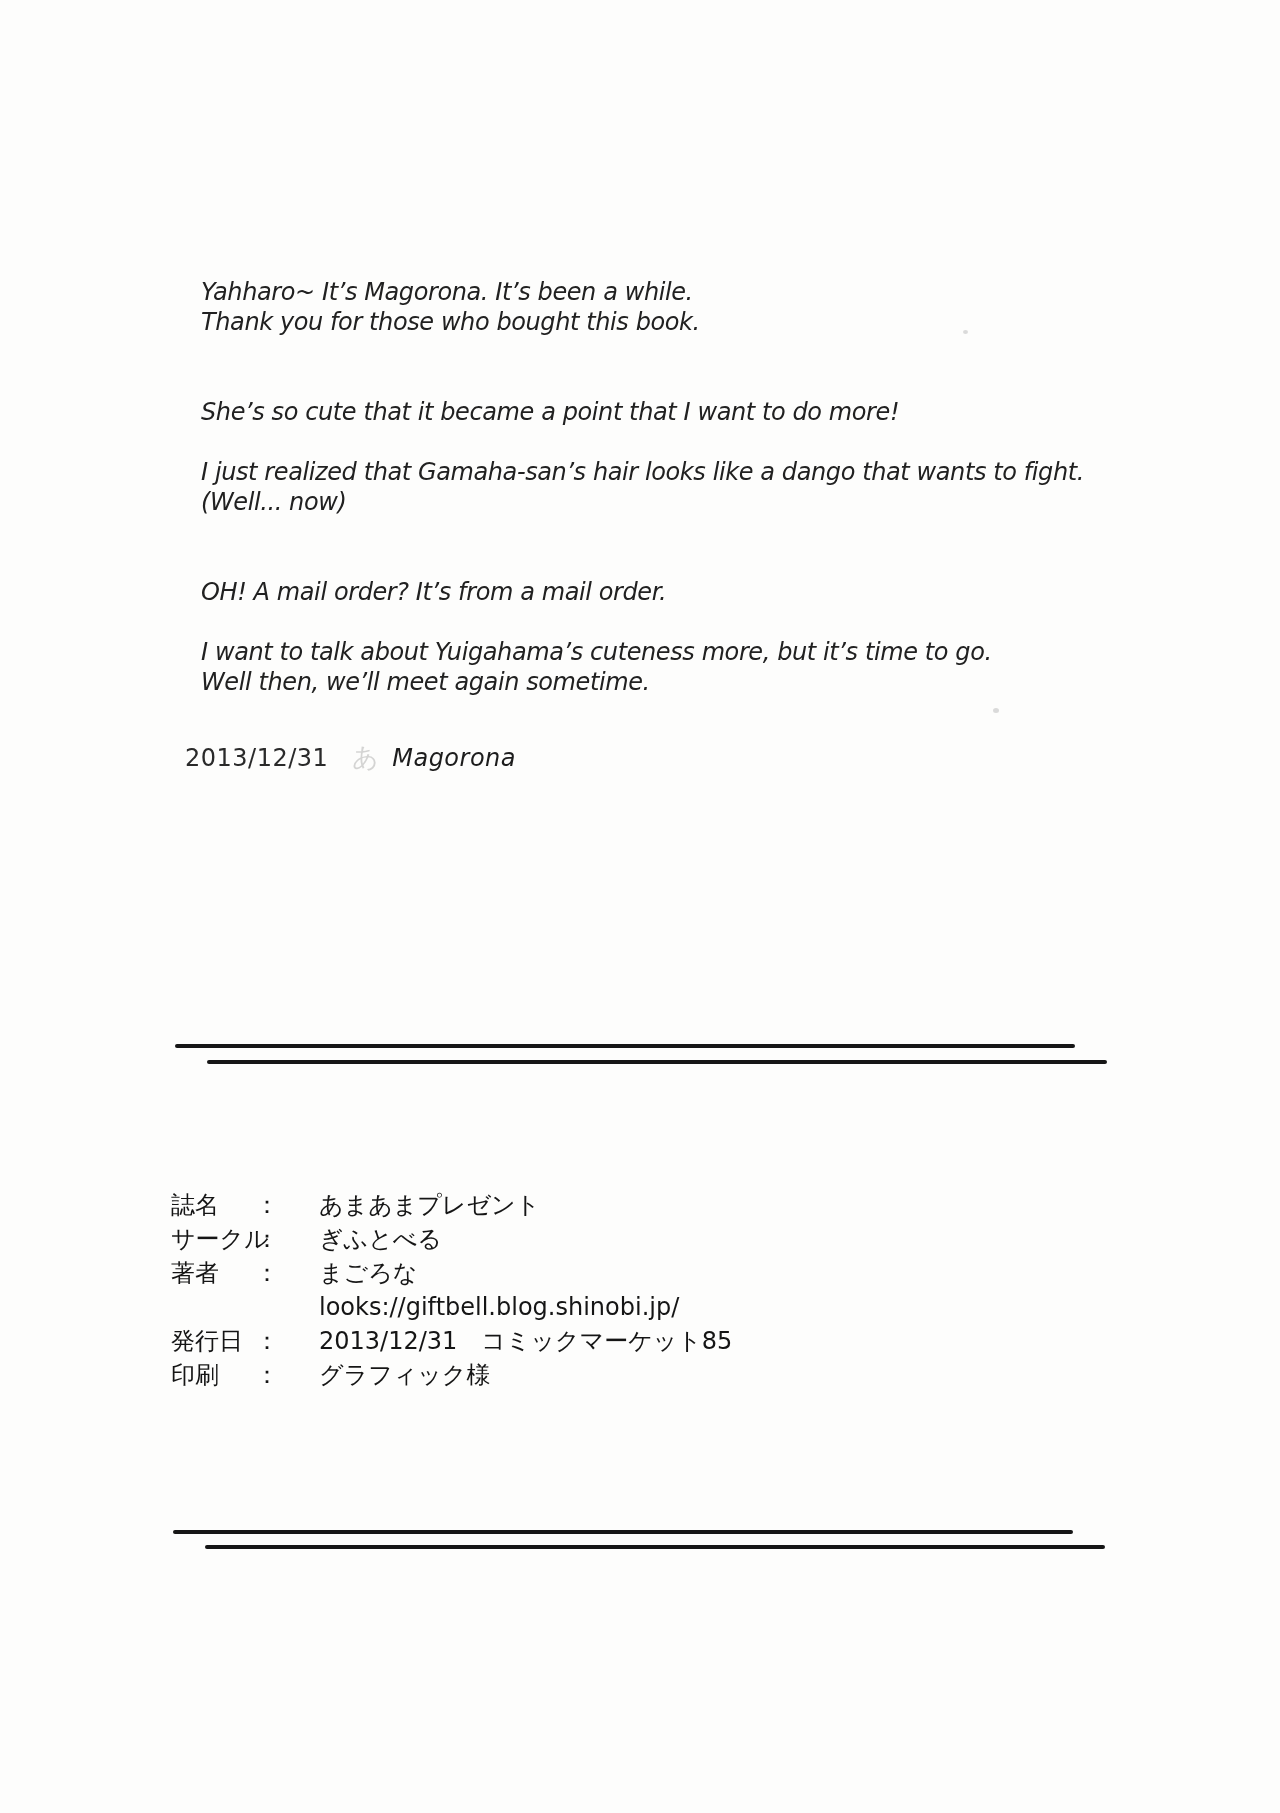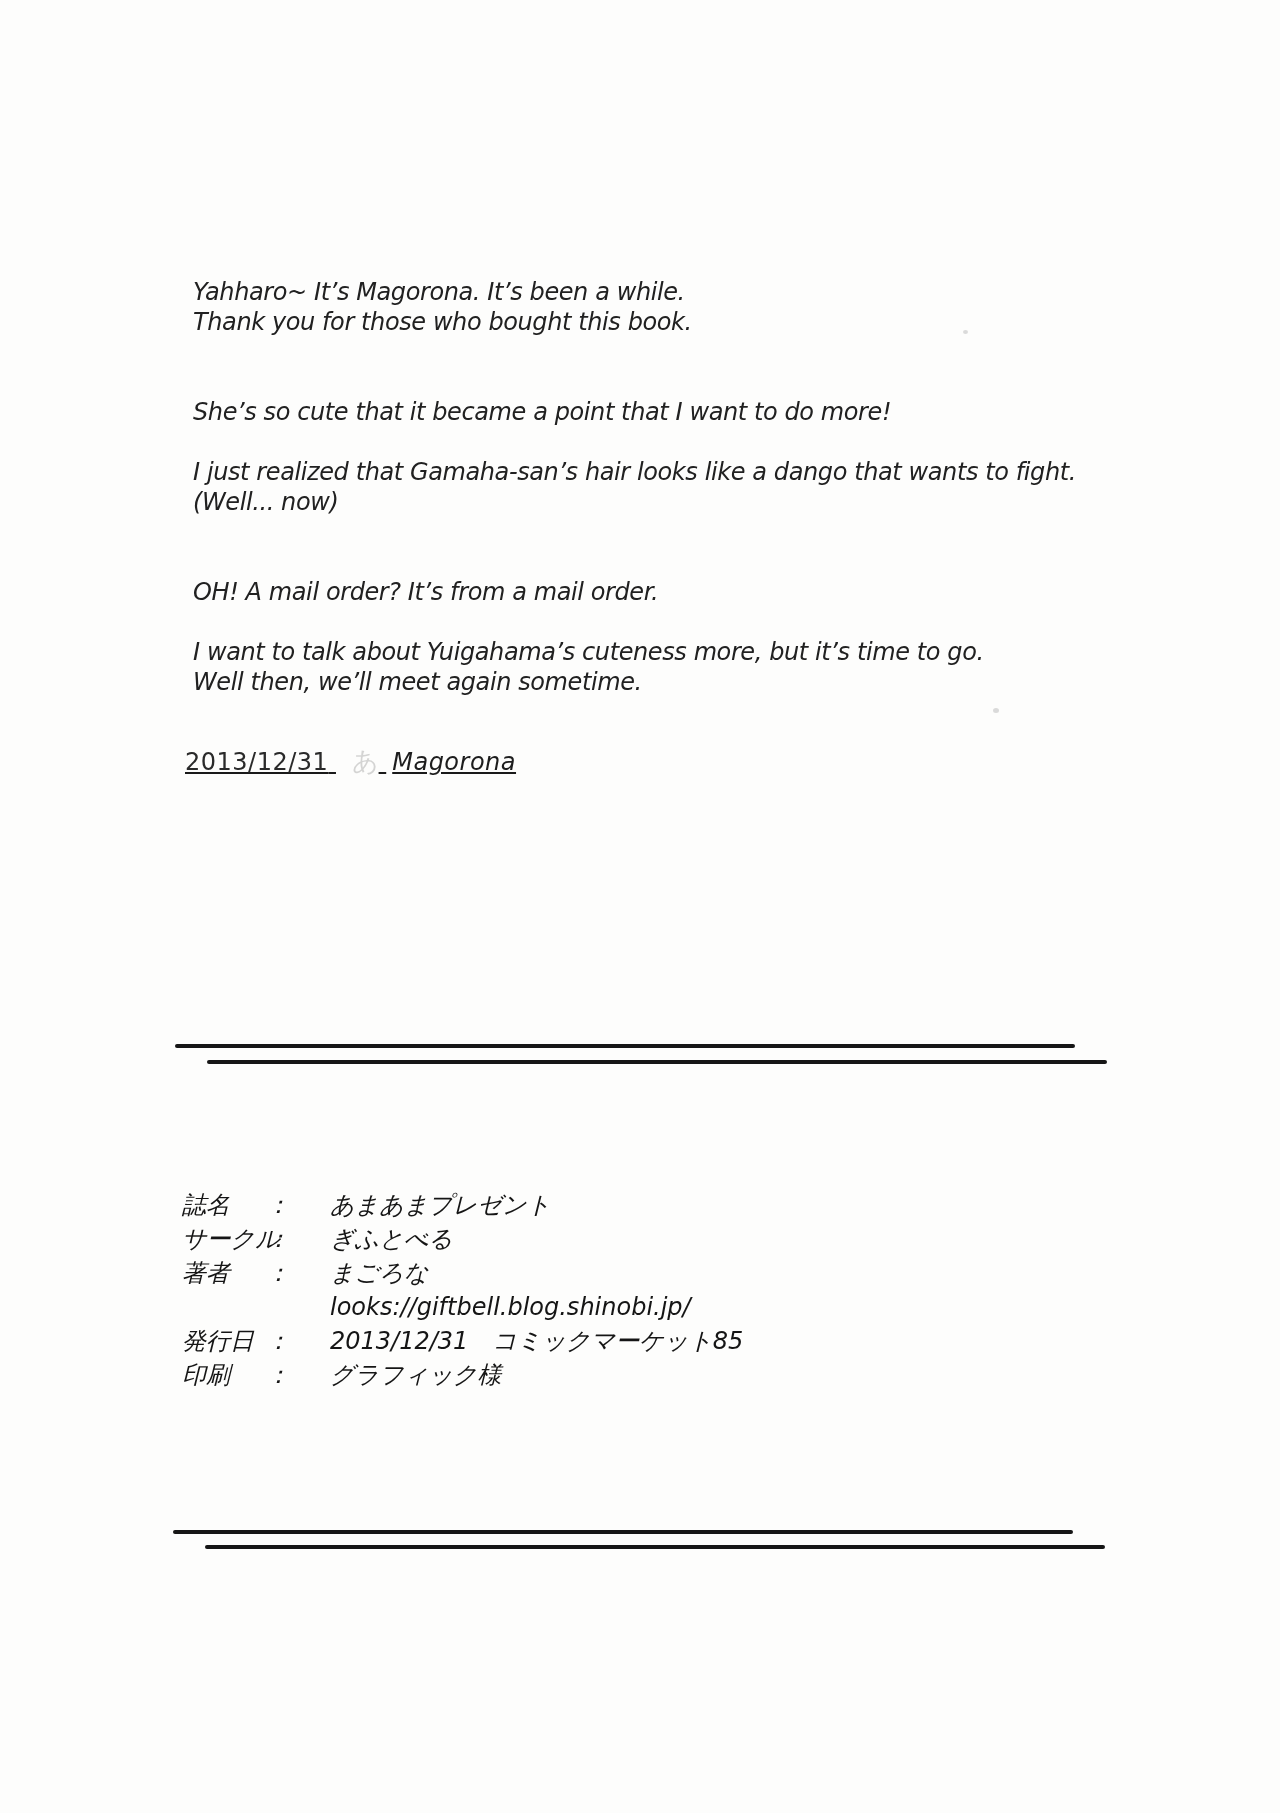--- a/index.html
+++ b/index.html
@@ -20,32 +20,31 @@
     position: absolute;
     left: 185px;
     top: 277px;
     width: 1020px;
     font-style: italic;
     font-size: 24px;
     line-height: 30px;
     letter-spacing: -0.4px;
     color: #212121;
   }
-  .afterword p { margin: 0 0 30px 8px; }
+  .afterword p { margin: 0 0 30px 16px; }
   .afterword .line { white-space: nowrap; }
 
   
   .signature {
     position: absolute;
     left: 185px;
     top: 742px;
     font-size: 24px;
-    line-height: 38px;
+    line-height: 30px;
     white-space: nowrap;
-    text-decoration: underline;
   }
   .sig-date {
     font-style: normal;
     color: #2a2a2a;
     letter-spacing: 0.5px;
   }
   .erased-char {
     display: inline-block;
     margin-left: 16px;
     opacity: 0.18;
@@ -67,26 +66,25 @@
     border-radius: 2px;
   }
   .rule.d1a { left: 175px; top: 1044px; width: 900px; }
   .rule.d1b { left: 207px; top: 1060px; width: 900px; }
   .rule.d2a { left: 173px; top: 1530px; width: 900px; }
   .rule.d2b { left: 205px; top: 1545px; width: 900px; }
 
   
   .colophon {
     position: absolute;
-    left: 182px;
+    left: 171px;
     top: 1188px;
     font-size: 24px;
     line-height: 34px;
     color: #151515;
-    font-style: italic;
   }
   .colophon .row { display: flex; white-space: nowrap; }
   .colophon .label { width: 84px; flex-shrink: 0; }
   .colophon .colon { width: 64px; flex-shrink: 0; }
   .colophon .value { flex-shrink: 0; }
 
   
   .speck {
     position: absolute;
     background: #bdbdbd;

